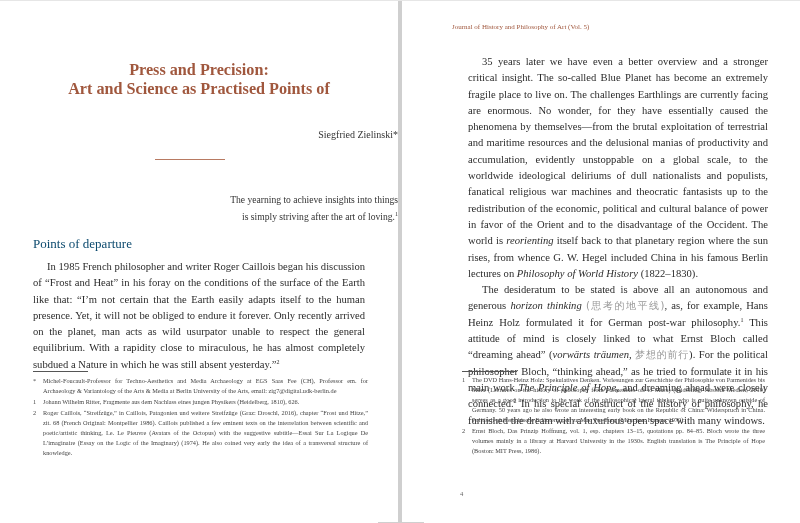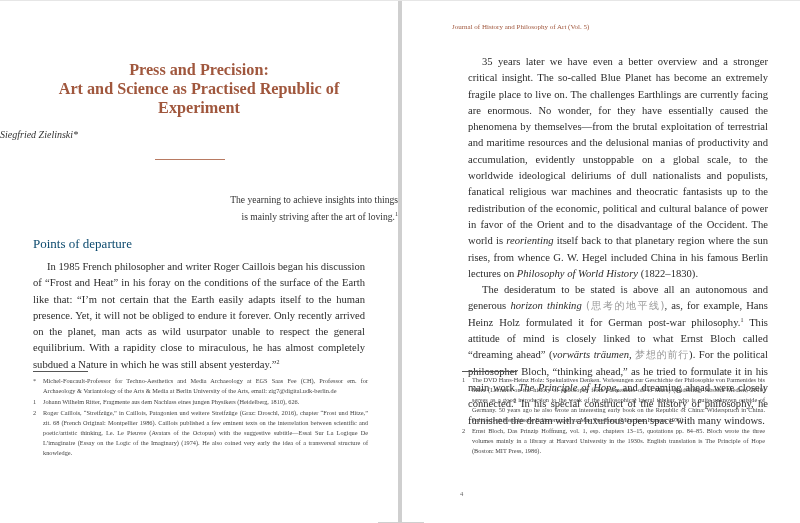--- a/index.html
+++ b/index.html
@@ -23,21 +23,21 @@
   }
 
   
   .title {
     position: absolute; left: 0; width: 398px; top: 60px;
     text-align: center; font-weight: bold; font-size: 16.2px; line-height: 19px;
     color: #a0573d;
   }
   .author {
     position: absolute; left: 0; width: 398px; top: 128px;
-    text-align: left; font-size: 10px; color: #333; font-style: italic;
+    text-align: right; font-size: 10px; color: #333;
   }
   .title-rule {
     position: absolute; left: 155px; top: 158px; width: 70px; height: 1px;
     background: #b87a62;
   }
   .epigraph {
     position: absolute; left: 0; width: 398px; top: 190px;
     text-align: right; font-size: 9.6px; line-height: 17px; color: #333;
   }
   .section-heading {
@@ -80,30 +80,29 @@
   .cjk { color: #999; font-family: "DejaVu Sans", sans-serif; font-size: 10px; }
 </style>
 </head>
 <body>
 
 <div class="spread">
 
   <div class="page left">
     <div class="title">
       <div>Press and Precision:</div>
-      <div>Art and Science as Practised Republic of</div>
-      <div>Experiment</div>
+      <div>Art and Science as Practised Points of</div>
     </div>
     <div class="author">
       <span>Siegfried Zielinski</span><span>*</span>
     </div>
     <div class="title-rule"></div>
     <div class="epigraph">
       <div>The yearning to achieve insights into things</div>
-      <div><span>is mainly striving after the art of loving.</span><sup>1</sup></div>
+      <div><span>is simply striving after the art of loving.</span><sup>1</sup></div>
     </div>
     <div class="section-heading">Points of departure</div>
     <div class="body-text">
       <p><span>In 1985 French philosopher and writer Roger Caillois began his discussion of “Frost and Heat” in his foray on the conditions of the surface of the Earth like that: “I’m not certain that the Earth easily adapts itself to the human presence. Yet, it will not be obliged to endure it forever. Only recently arrived on the planet, man acts as wild usurpator unable to respect the general equilibrium. With a rapidity close to miraculous, he has almost completely subdued a Nature in which he was still absent yesterday.”</span><sup>2</sup></p>
     </div>
     <div class="fn-rule"></div>
     <div class="footnotes">
       <div class="fn">
         <span class="fn-mark">*</span>
         <span class="fn-text">Michel-Foucault-Professor for Techno-Aesthetics and Media Archaeology at EGS Saas Fee (CH), Professor em. for Archaeology &amp; Variantology of the Arts &amp; Media at Berlin University of the Arts, email: zig7@digital.udk-berlin.de</span>

